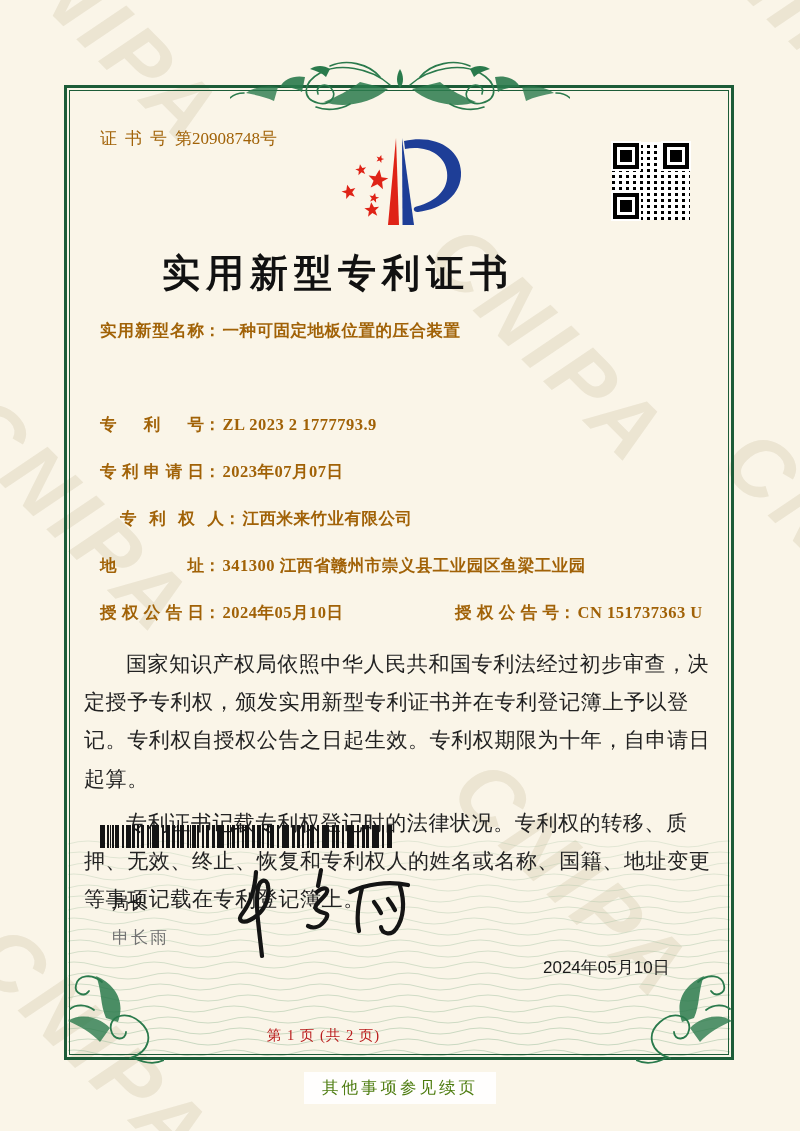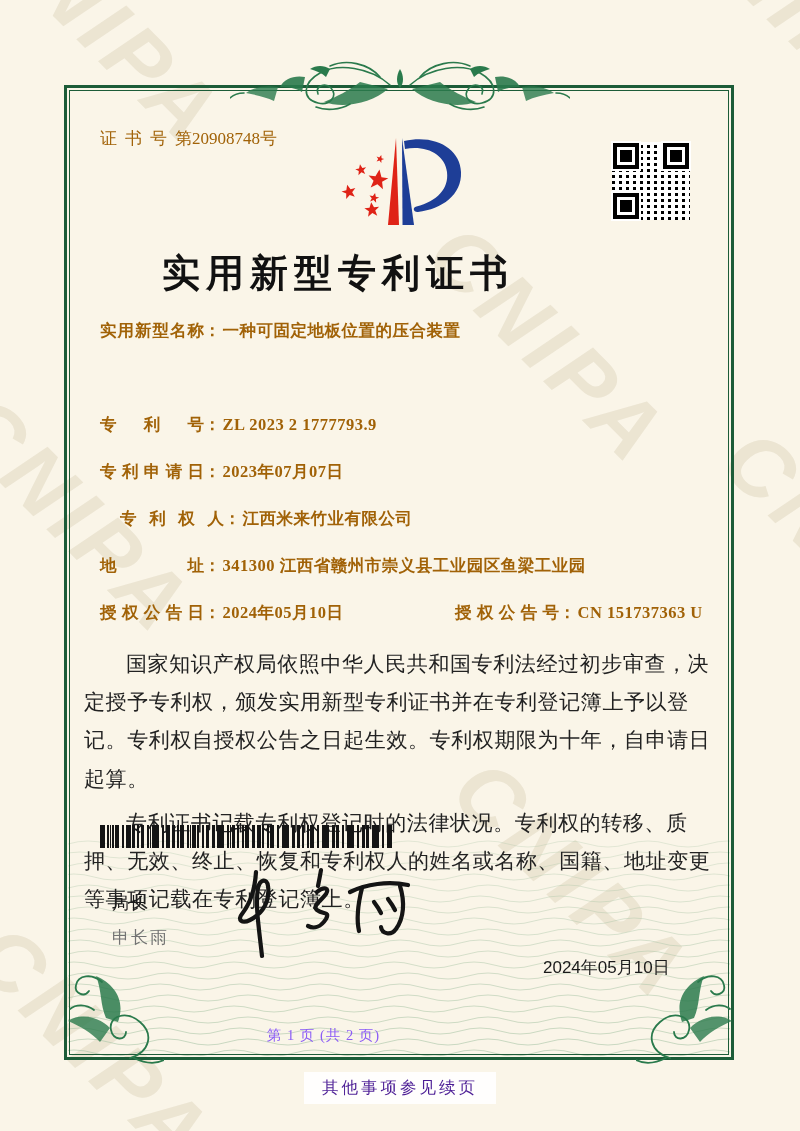--- a/index.html
+++ b/index.html
@@ -96,25 +96,25 @@
   }
   
   .sans{font-family:"Liberation Sans","DejaVu Sans",sans-serif;}
   .signer-title{position:absolute;left:112px;top:892px;font-size:17px;color:#1a1a1a;z-index:2;}
   .signer-name{position:absolute;left:112px;top:926px;font-size:17px;color:#737373;z-index:2;letter-spacing:2px;}
   .signature{position:absolute;left:222px;top:858px;z-index:2;}
   .issue-date{position:absolute;left:543px;top:956px;font-size:17px;color:#1a1a1a;z-index:2;}
   
   .page-num{
     position:absolute;left:0;top:1026px;width:647px;text-align:center;
-    font-size:14.5px;color:#8b5cf6;z-index:2;letter-spacing:1px;
+    font-size:14.5px;color:#b91c1c;z-index:2;letter-spacing:1px;
   }
   .cont-note{
     position:absolute;left:50%;top:1072px;transform:translateX(-50%);
-    font-size:16.5px;letter-spacing:3px;color:#4c1d95;
+    font-size:16.5px;letter-spacing:3px;color:#4d7c0f;
     background:rgba(255,255,255,.9);padding:5px 18px;z-index:2;
   }
 </style>
 </head>
 <body>
 
 <div class="page">
 
   <div class="wm" style="left:-45px;top:-25px;">CNIPA</div>
   <div class="wm" style="left:645px;top:-45px;">CNIPA</div>

